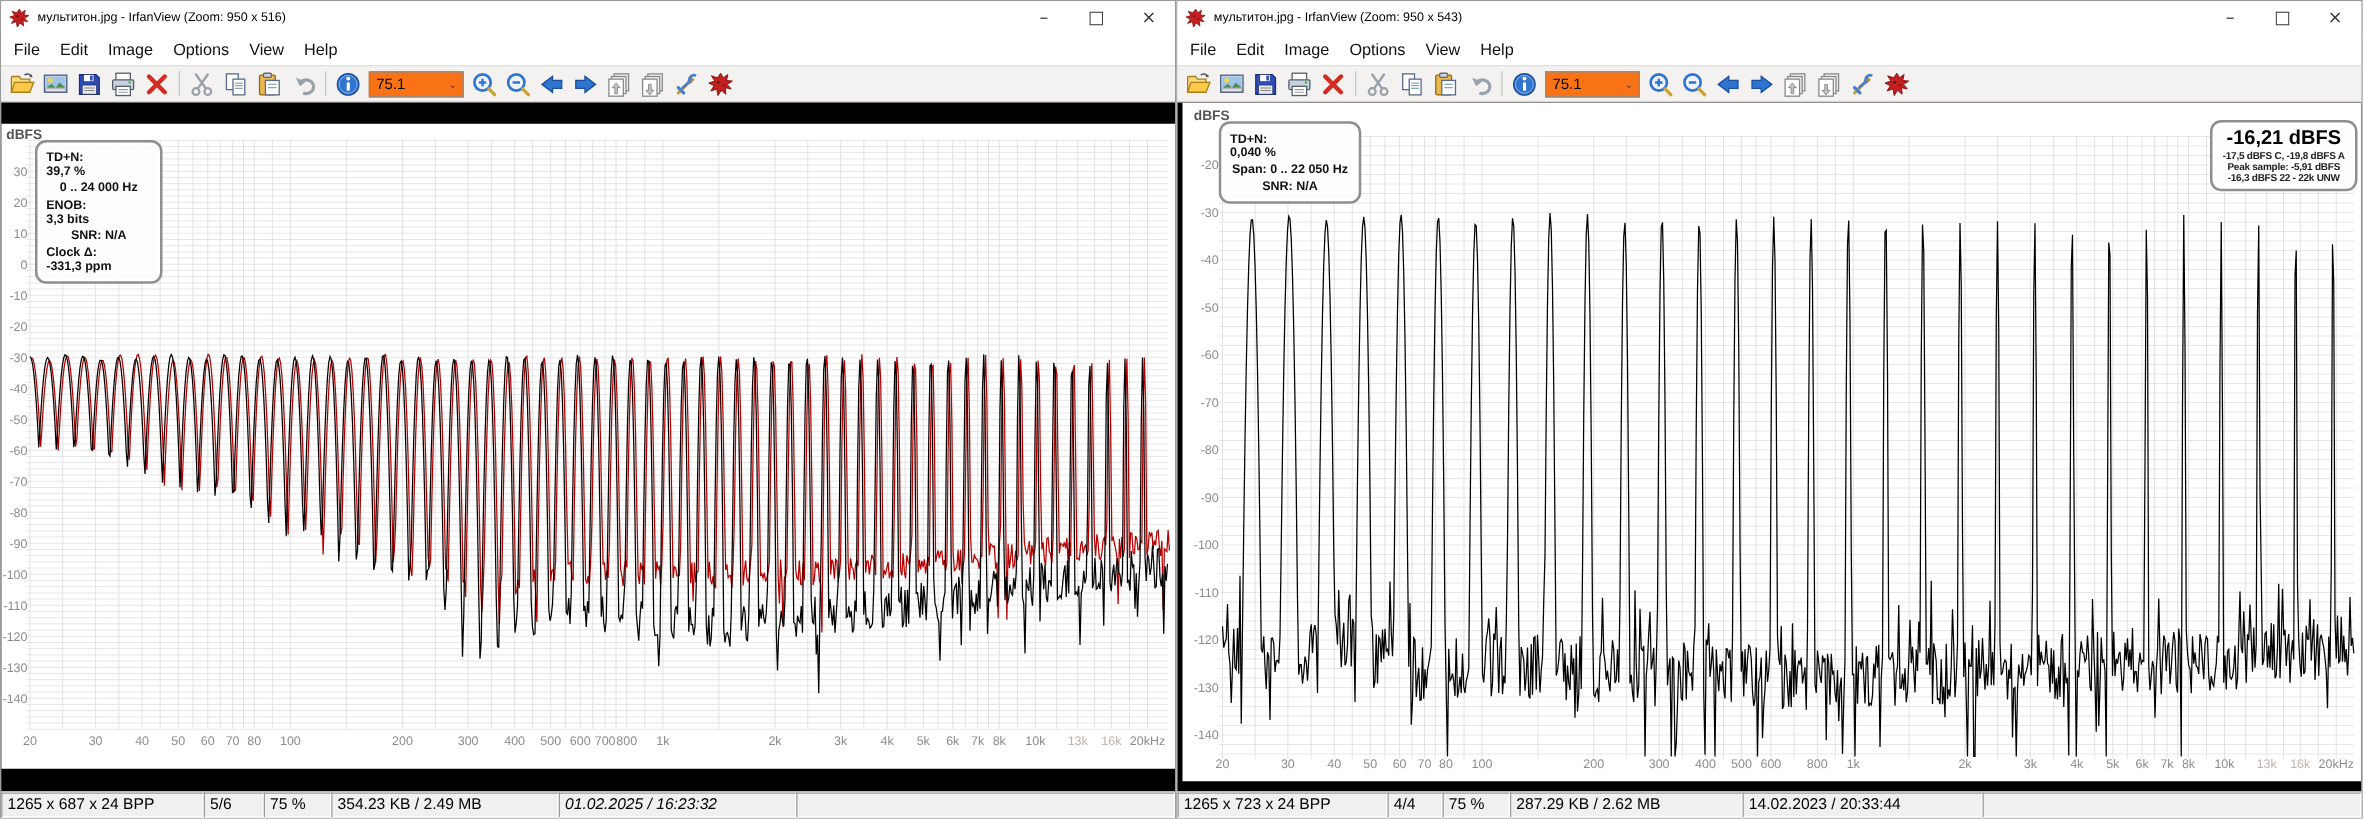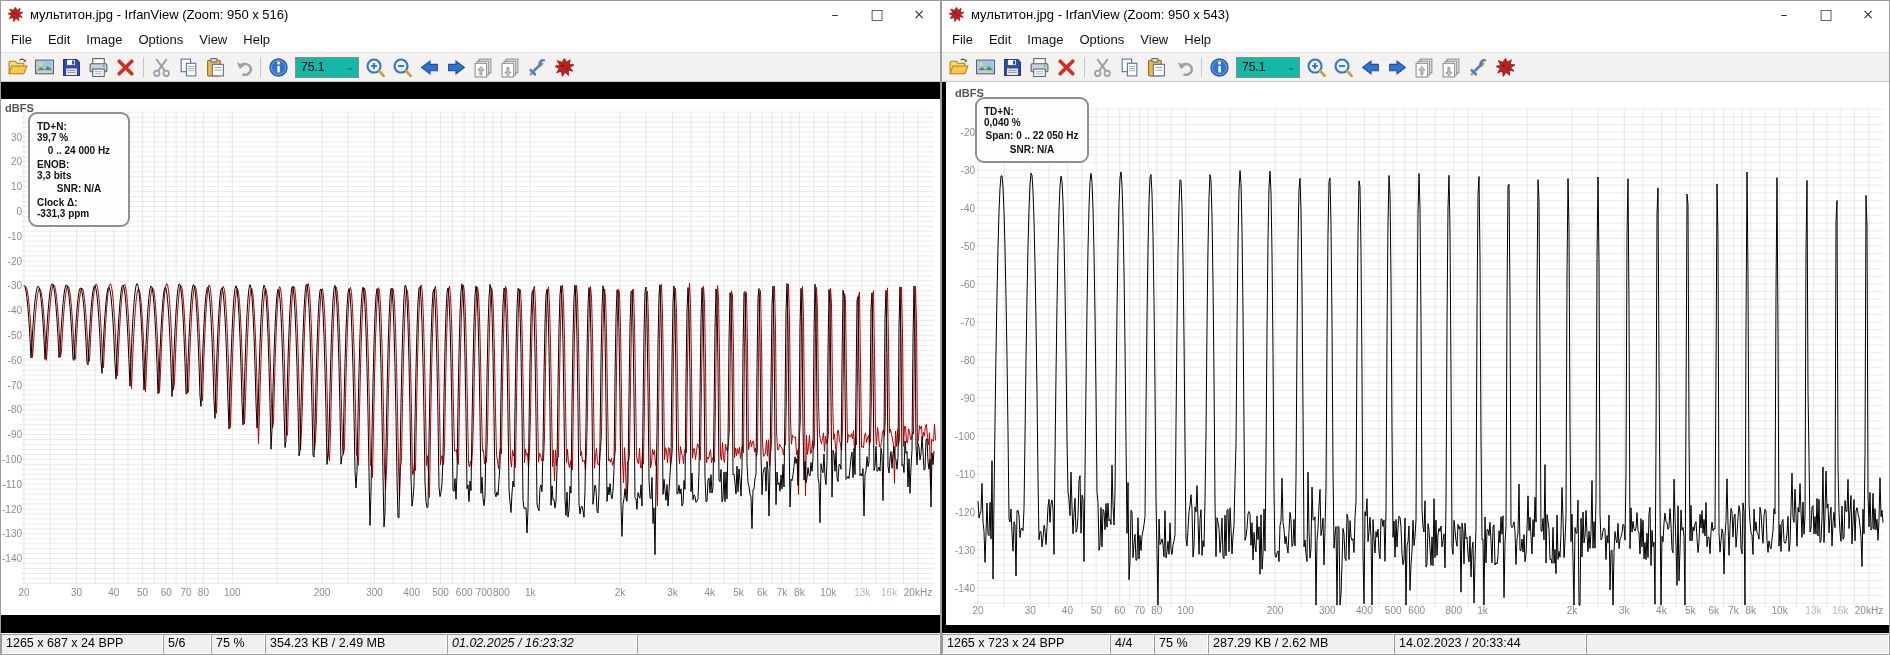--- a/index.html
+++ b/index.html
@@ -3,30 +3,30 @@
 <meta charset="utf-8">
 <style>
   html,body{margin:0;padding:0;background:#888;}
   *{box-sizing:border-box;}
   #stage{position:relative;width:1890px;height:655px;background:#fff;font-family:"Liberation Sans",sans-serif;overflow:hidden;}
   .window{position:absolute;top:0;height:655px;border:1px solid #9b9b9b;background:#fff;display:flex;flex-direction:column;}
   #win0{left:0;width:941px;}
   #win1{left:941px;width:949px;}
   .titlebar{height:26px;background:#ffffff;display:flex;align-items:center;padding-left:6px;flex:0 0 auto;}
   .app-icon{width:17px;height:17px;margin-right:6px;flex:0 0 auto;}
-  .title{font-size:13px;color:#000;white-space:nowrap;}
+  .title{font-size:10px;color:#000;white-space:nowrap;}
   .win-controls{margin-left:auto;display:flex;height:100%;}
   .wc{width:42px;height:100%;display:flex;align-items:center;justify-content:center;font-size:14px;color:#333;font-family:"DejaVu Sans",sans-serif;}
   .menubar{height:25px;background:#fff;display:flex;align-items:center;padding-left:2px;flex:0 0 auto;}
   .menu-item{font-size:13px;color:#111;padding:0 8px;line-height:25px;}
   .toolbar{height:30px;background:#f3f2f1;border-top:1px solid #e0e0e0;border-bottom:1px solid #c9c9c9;display:flex;align-items:center;padding-left:3px;flex:0 0 auto;}
   .tbtn{width:27px;height:26px;display:flex;align-items:center;justify-content:center;flex:0 0 auto;}
   .tbtn svg{width:21px;height:21px;}
   .tsep{width:1px;height:20px;background:#c6c6c6;margin:0 4px;flex:0 0 auto;}
-  .combo{width:64px;height:21px;background:#14b8a6;border:1px solid #8a8a8a;display:flex;align-items:center;margin:0 3px;flex:0 0 auto;}
+  .combo{width:76px;height:21px;background:#f97316;border:1px solid #8a8a8a;display:flex;align-items:center;margin:0 3px;flex:0 0 auto;}
   .combo .val{font-size:12px;color:#000;padding-left:5px;flex:1;}
   .combo .chev{font-size:9px;color:#444;padding-right:4px;}
   .canvas{position:relative;flex:1 1 auto;background:#000;overflow:hidden;}
   .plotwhite{position:absolute;background:#fff;}
   #white0{left:0;top:17px;width:939px;height:516px;}
   #white1{left:4px;top:0;width:943px;height:543px;}
   .dbfs-label{position:absolute;font-size:11px;color:#555;font-weight:bold;}
   .plotwhite svg{position:absolute;left:0;top:0;font-family:"Liberation Sans",sans-serif;}
   .rbox{position:absolute;border:2px solid #8f8f8f;border-radius:9px;background:rgba(253,253,253,0.97);box-shadow:inset 0 0 0 2px #fff;padding:4px 5px;}
   .ib-row{display:flex;justify-content:space-between;font-size:10px;font-weight:bold;color:#111;margin:2.5px 2px;white-space:nowrap;flex-direction:column;}
@@ -785,20 +785,26 @@
             <span>TD+N:</span>
             <span>0,040 %</span>
           </div>
           <div class="ib-row">
             <span class="ib-center">Span: 0 .. 22 050 Hz</span>
           </div>
           <div class="ib-row">
             <span class="ib-center">SNR:  N/A</span>
           </div>
         </div>
+        <div class="rbox" style="left:822px;top:14px;width:118px;">
+          <div class="read-main">-16,21 dBFS</div>
+          <div class="read-line">-17,5 dBFS C, -19,8 dBFS A</div>
+          <div class="read-line">Peak sample: -5,91 dBFS</div>
+          <div class="read-line">-16,3 dBFS 22 - 22k UNW</div>
+        </div>
       </div>
     </div>
     <div class="statusbar">
       <span class="sb-cell" style="width:168px;">1265 x 723 x 24 BPP</span>
       <span class="sb-cell" style="width:44px;">4/4</span>
       <span class="sb-cell" style="width:54px;">75 %</span>
       <span class="sb-cell" style="width:186px;">287.29 KB / 2.62 MB</span>
       <span class="sb-cell" style="width:192px;">14.02.2023 / 20:33:44</span>
       <span class="sb-fill"></span>
     </div>

